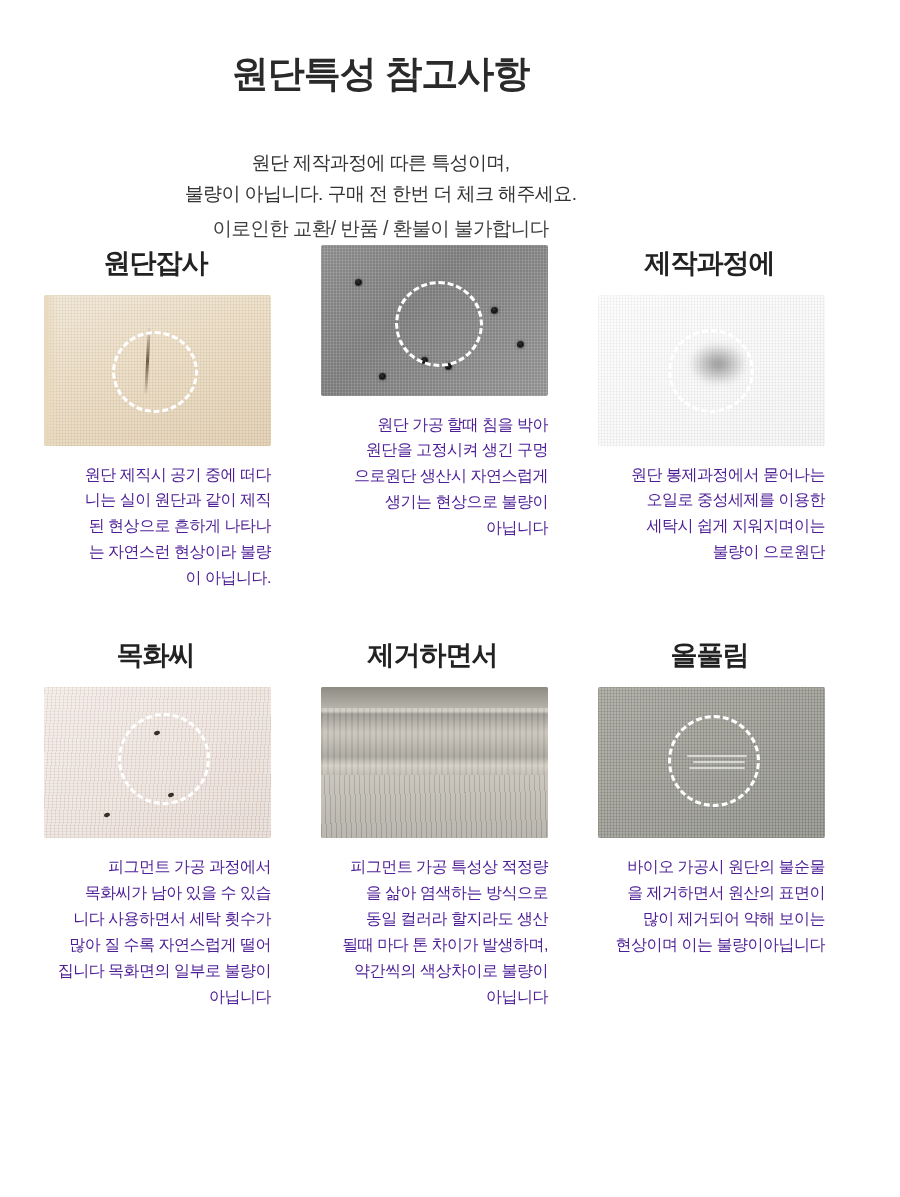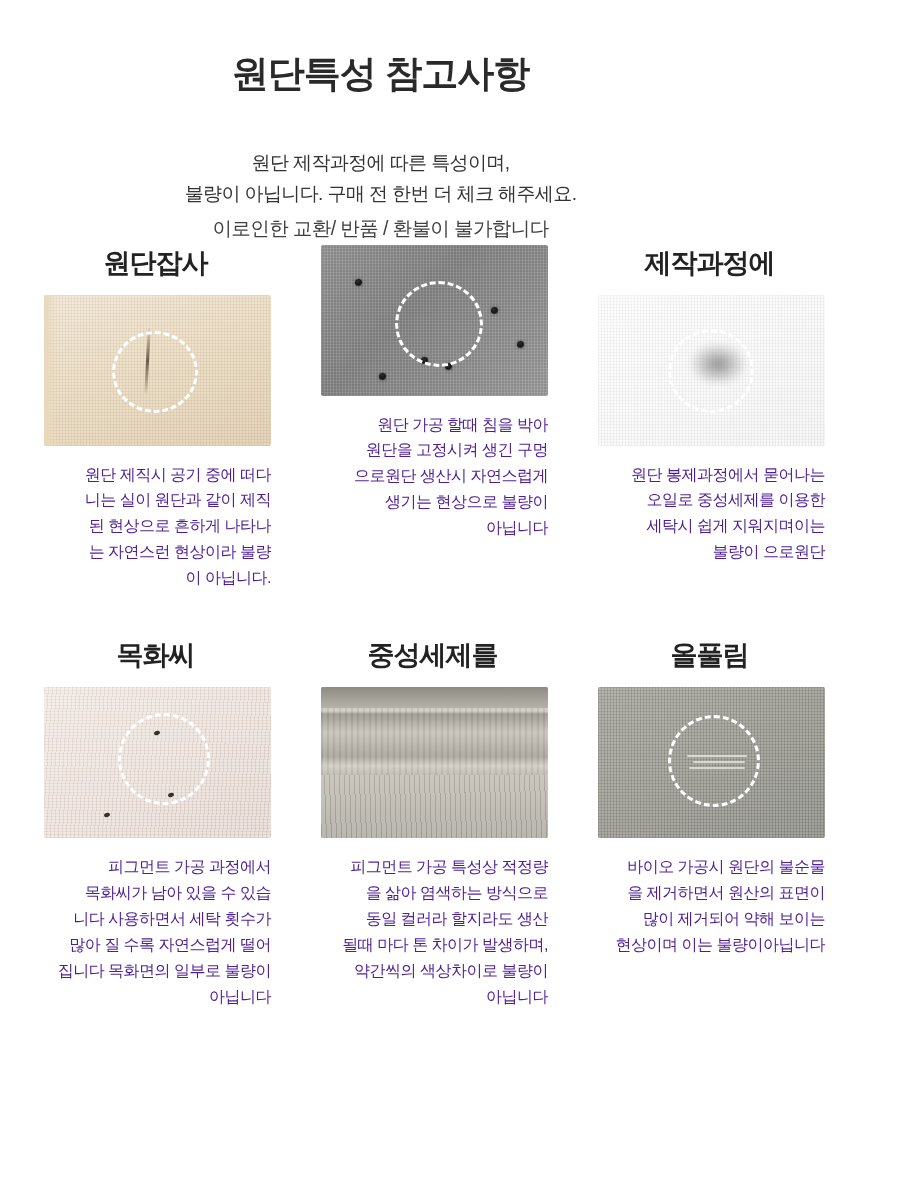--- a/index.html
+++ b/index.html
@@ -294,21 +294,21 @@
       </div>
       <p class="card-desc">피그먼트 가공 과정에서
 목화씨가 남아 있을 수 있습
 니다 사용하면서 세탁 횟수가
 많아 질 수록 자연스럽게 떨어
 집니다 목화면의 일부로 불량이
 아닙니다</p>
     </div>
 
     <div class="card">
-      <h2 class="card-title">중성세제를</h2>
+      <h2 class="card-title">제거하면서</h2>
       <div class="thumb-wrap">
         <div class="thumb tex-pig">
           <div class="pig-top"></div>
         </div>
       </div>
       <p class="card-desc">피그먼트 가공 특성상 적정량
 을 삶아 염색하는 방식으로
 동일 컬러라 할지라도 생산
 될때 마다 톤 차이가 발생하며,
 약간씩의 색상차이로 불량이

